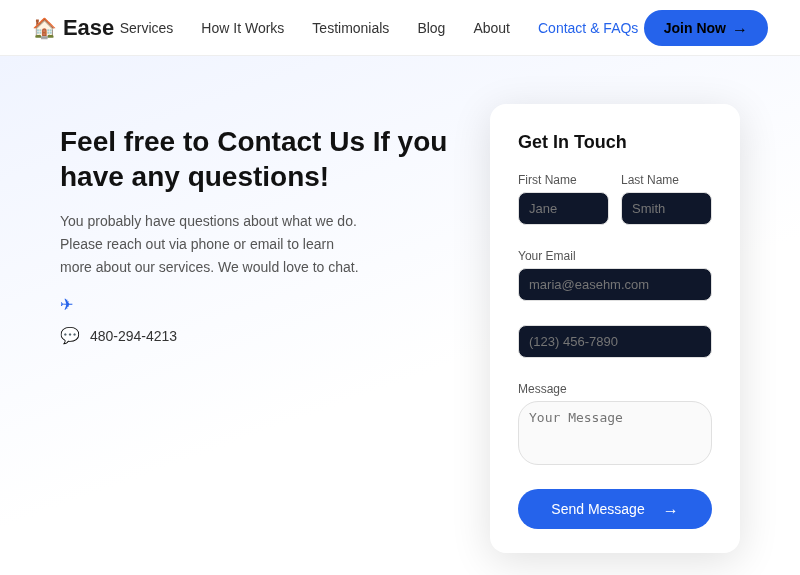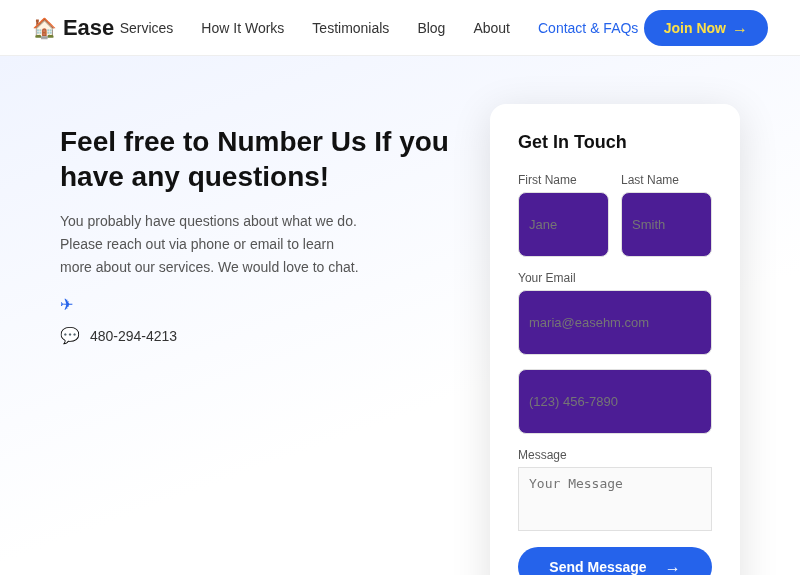--- a/index.html
+++ b/index.html
@@ -11,21 +11,21 @@
       padding: 0 32px; height: 56px; border-bottom: 1px solid #eee;
       background: #fff; position: relative; z-index: 10;
     }
     .nav-logo { display: flex; align-items: center; gap: 6px; }
     .nav-logo-icon { color: #2563eb; font-size: 20px; }
     .nav-logo-text { font-size: 22px; font-weight: 700; color: #1a1a1a; }
     .nav-links { display: flex; align-items: center; gap: 28px; }
     .nav-link { font-size: 14px; color: #333; text-decoration: none; cursor: pointer; }
     .nav-link.active { color: #2563eb; font-weight: 500; }
     .join-btn {
-      background: #2563eb; color: #fde047; border: none; border-radius: 24px;
+      background: #2563eb; color: #000000; border: none; border-radius: 24px;
       padding: 9px 20px; font-size: 14px; font-weight: 600; cursor: pointer;
       display: flex; align-items: center; gap: 6px;
     }
     .join-btn-arrow { font-size: 16px; }
 
     
     .main-section {
       display: flex; align-items: flex-start; padding: 48px 60px 0 60px;
       background: linear-gradient(160deg, #f0f4ff 0%, #fff 60%);
       min-height: 340px; gap: 40px;
@@ -38,36 +38,36 @@
     .contact-info { display: flex; flex-direction: column; gap: 12px; }
     .contact-item { display: flex; align-items: center; gap: 10px; font-size: 14px; color: #333; }
     .contact-icon { color: #2563eb; font-size: 16px; }
 
     
     .form-card {
       background: #fff; border-radius: 16px; box-shadow: 0 8px 40px rgba(0,0,0,0.12);
       padding: 28px 28px 24px 28px; width: 250px; flex-shrink: 0;
     }
     .form-title { font-size: 18px; font-weight: 700; color: #111; margin-bottom: 20px; }
-    .form-row { display: flex; gap: 12px; margin-bottom: 14px; }
+    .form-row { display: flex; gap: 12px; margin-bottom: 24px; }
     .form-group { display: flex; flex-direction: column; gap: 5px; flex: 1; }
     .form-label { font-size: 12px; color: #555; font-weight: 500; }
     .form-input {
-      border: 1.5px solid #e0e0e0; border-radius: 8px; padding: 24px 10px;
+      border: 1.5px solid #e0e0e0; border-radius: 8px; padding: 8px 10px;
       font-size: 13px; color: #888; outline: none; width: 100%;
-      background: #4c1d95;
+      background: #0f172a;
     }
     .form-textarea {
-      border: 1.5px solid #e0e0e0; border-radius: 0; padding: 8px 10px;
+      border: 1.5px solid #e0e0e0; border-radius: 20px; padding: 8px 10px;
       font-size: 13px; color: #aaa; outline: none; width: 100%;
       background: #fafafa; resize: none; height: 64px;
     }
     .send-btn {
       width: 100%; background: #2563eb; color: #fff; border: none; border-radius: 24px;
-      padding: 11px; font-size: 14px; font-weight: 700; cursor: pointer;
+      padding: 11px; font-size: 14px; font-weight: 400; cursor: pointer;
       display: flex; align-items: center; justify-content: center; gap: 18px;
       margin-top: 16px;
     }
     .send-btn-arrow { font-size: 16px; }
 
     
     .faqs-section {
       background: #fff; padding: 36px 60px 0 60px; text-align: center;
     }
     .faqs-label { font-size: 13px; color: #2563eb; font-weight: 600; letter-spacing: 1.5px; text-transform: uppercase; margin-bottom: 10px; }
@@ -102,21 +102,21 @@
     <span class="join-btn-arrow">→</span>
   </button>
 </nav>
 
 <div class="main-wrapper">
   <div class="bg-dots"></div>
 
   <div class="main-section">
 
     <div class="left-content">
-      <h1 class="left-title">Feel free to Number Us If you have any questions!</h1>
+      <h1 class="left-title">Feel free to Contact Us If you have any questions!</h1>
       <p class="left-desc">You probably have questions about what we do. Please reach out via phone or email to learn more about our services. We would love to chat.</p>
       <div class="contact-info">
         <div class="contact-item">
           <span class="contact-icon">✈</span>
         </div>
         <div class="contact-item">
           <span class="contact-icon">💬</span>
           <span>480-294-4213</span>
         </div>
       </div>

